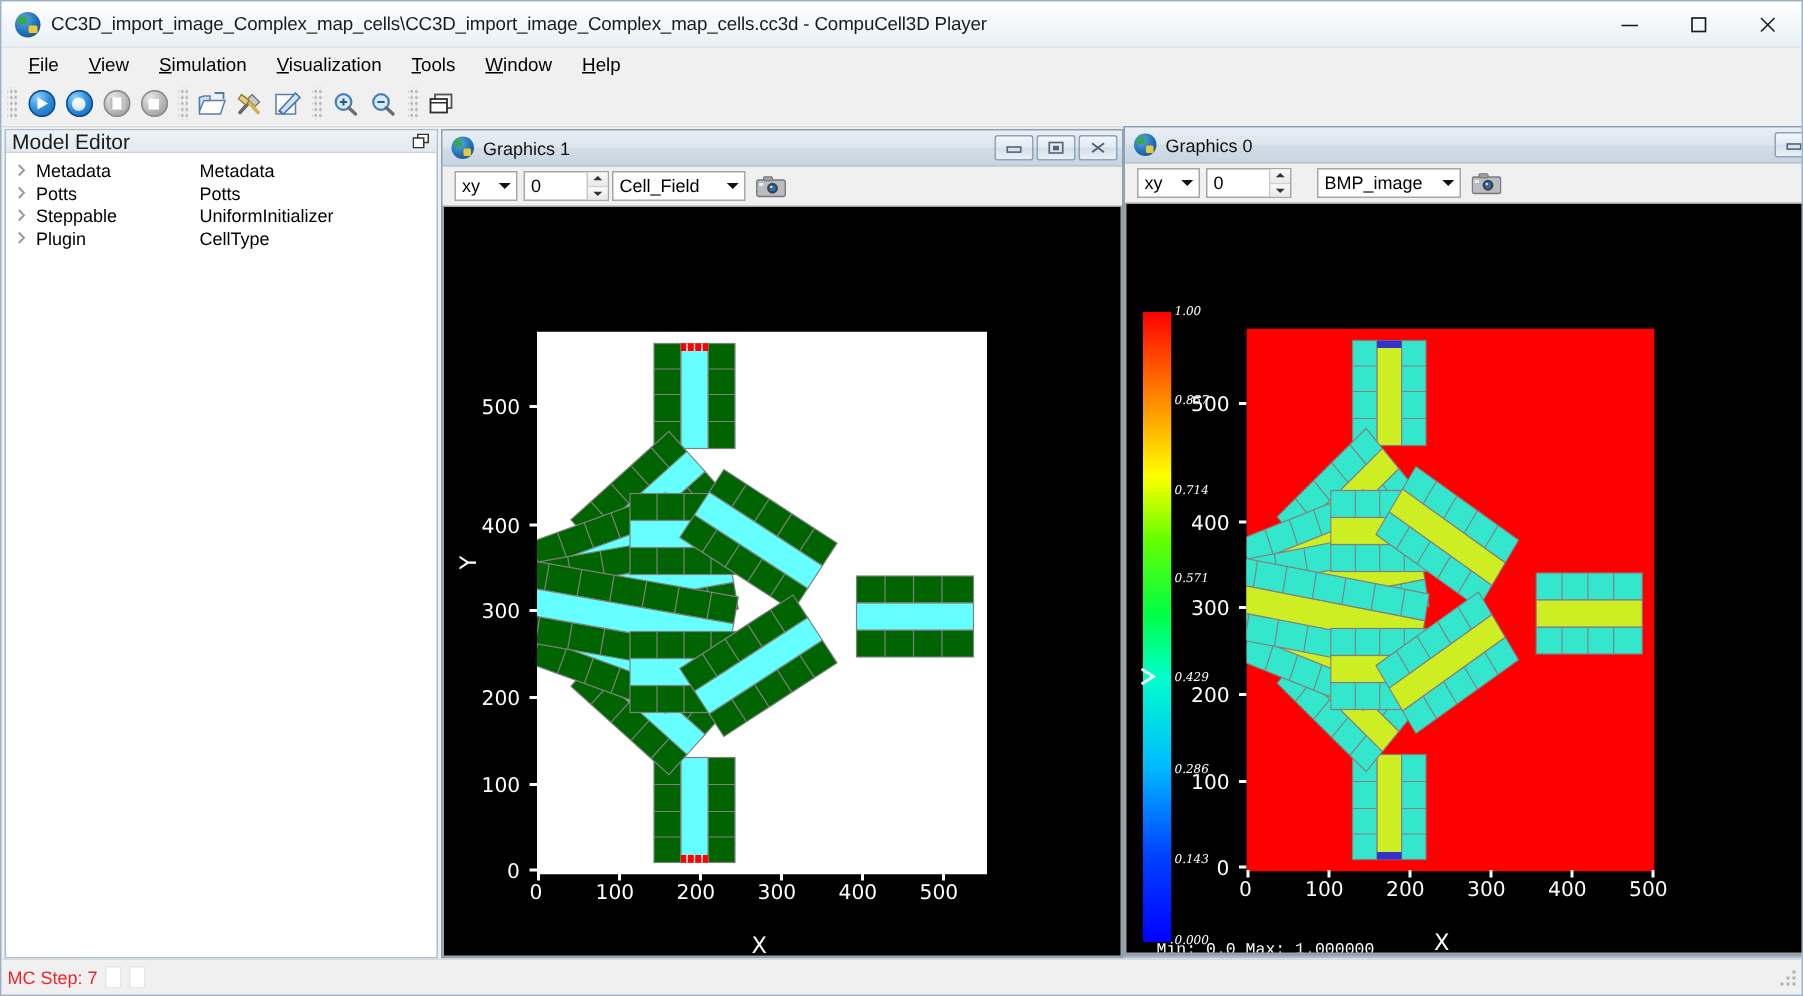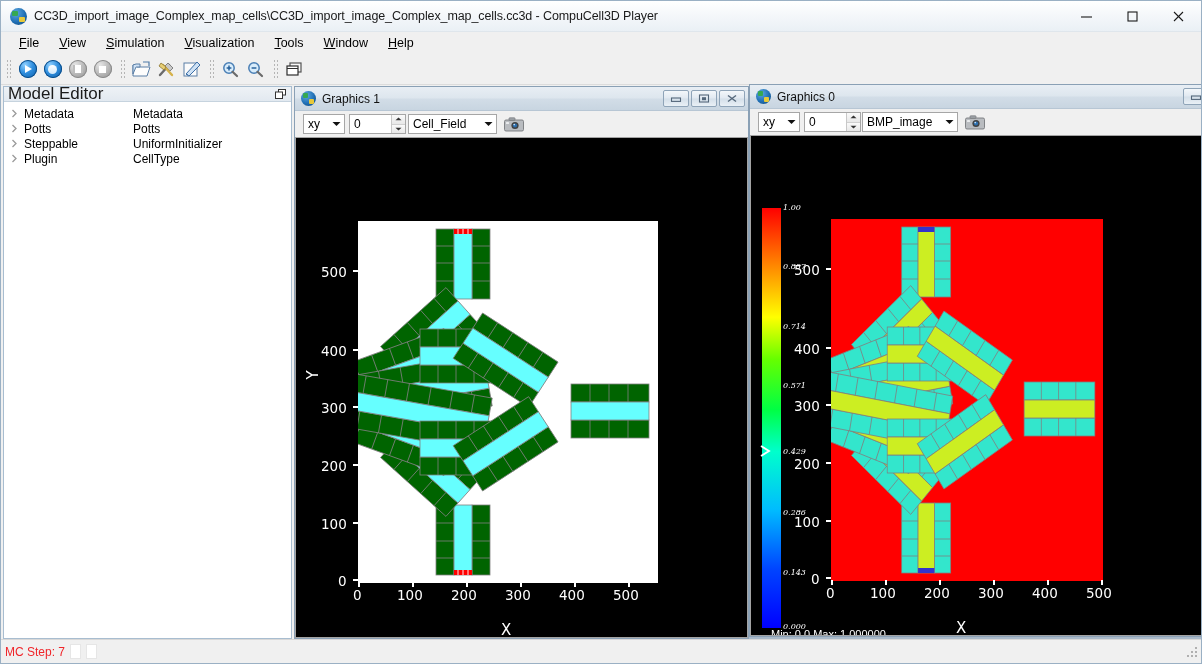--- a/index.html
+++ b/index.html
@@ -105,21 +105,21 @@
 
   
   .dock {
     position: absolute; left: 2px; top: 85px; width: 289px; height: 553px;
     background: #fff; border: 1px solid #a8bdd0;
   }
   .dock-title {
     height: 15px; background: linear-gradient(to bottom,#eef2f6,#e2e9f0);
     border-bottom: 1px solid #c6d3de;
     display: flex; align-items: center; padding: 0 4px;
-    font-size: 17px; color: #1a1a1a;
+    font-size: 14px; color: #1a1a1a;
   }
   .dock-float { margin-left: auto; width: 13px; height: 12px; display:flex; align-items:center; justify-content:center; }
   .tree-head {
     display: flex; height: 19px; border-bottom: 1px solid #d5d5d5; background: #fff;
   }
   .th { font-size: 12px; color: #111; display: flex; align-items: center; justify-content: center; }
   .th-prop { width: 129px; border-right: 1px solid #d5d5d5; }
   .th-val { flex: 1; }
   .tree-row { display: flex; height: 15px; align-items: center; font-size: 12px; color: #000; }
   .tw-arrow { width: 20px; display: flex; align-items: center; justify-content: center; flex: none; }
@@ -207,21 +207,21 @@
     font-family: "DejaVu Sans", sans-serif; white-space: nowrap;
   }
   .tick-mark { position: absolute; background: #fff; }
 
   .cbar-lbl {
     position: absolute; color: #fff; font-size: 8px;
     font-family: "DejaVu Serif", serif; font-style: italic; white-space: nowrap;
   }
   .minmax {
     position: absolute; color: #fff; font-size: 11px;
-    font-family: Liberation Sans, sans-serif; white-space: nowrap;
+    font-family: Liberation Mono, monospace; white-space: nowrap;
   }
 
   
   .statusbar {
     position: absolute; left: 0; bottom: 0; width: 1200px; height: 24px;
     background: #f0f0f0; border-top: 1px solid #d8d8d8;
     display: flex; align-items: center;
   }
   .mc-step {
     font-size: 12px; color: #f0252a; padding-left: 4px; white-space: nowrap;
@@ -729,21 +729,21 @@
                   <path d="M0.5 3.2 L3.5 0.4 L6.5 3.2 Z" fill="#333"></path>
                 </svg>
               </span>
             <span class="spin-dn">
                 <svg width="7" height="4" viewBox="0 0 7 4">
                   <path d="M0.5 0.8 L3.5 3.6 L6.5 0.8 Z" fill="#333"></path>
                 </svg>
               </span>
           </span>
         </div>
-        <div class="combo" style="width:96px; margin-left:1px;">
+        <div class="combo" style="width:96px; margin-left:17px;">
           <span class="cl">BMP_image</span>
           <span class="arrow">
             <svg width="9" height="6" viewBox="0 0 9 6">
                 <path d="M0.5 1 L4.5 5 L8.5 1 Z" fill="#111"></path>
               </svg>
           </span>
         </div>
         <div class="cam">
           <svg width="20" height="15" viewBox="0 0 20 15">
             <rect x="0.5" y="3" width="19" height="11" rx="1.5" fill="#b9bcc0" stroke="#76797d" stroke-width="0.9"></rect>

